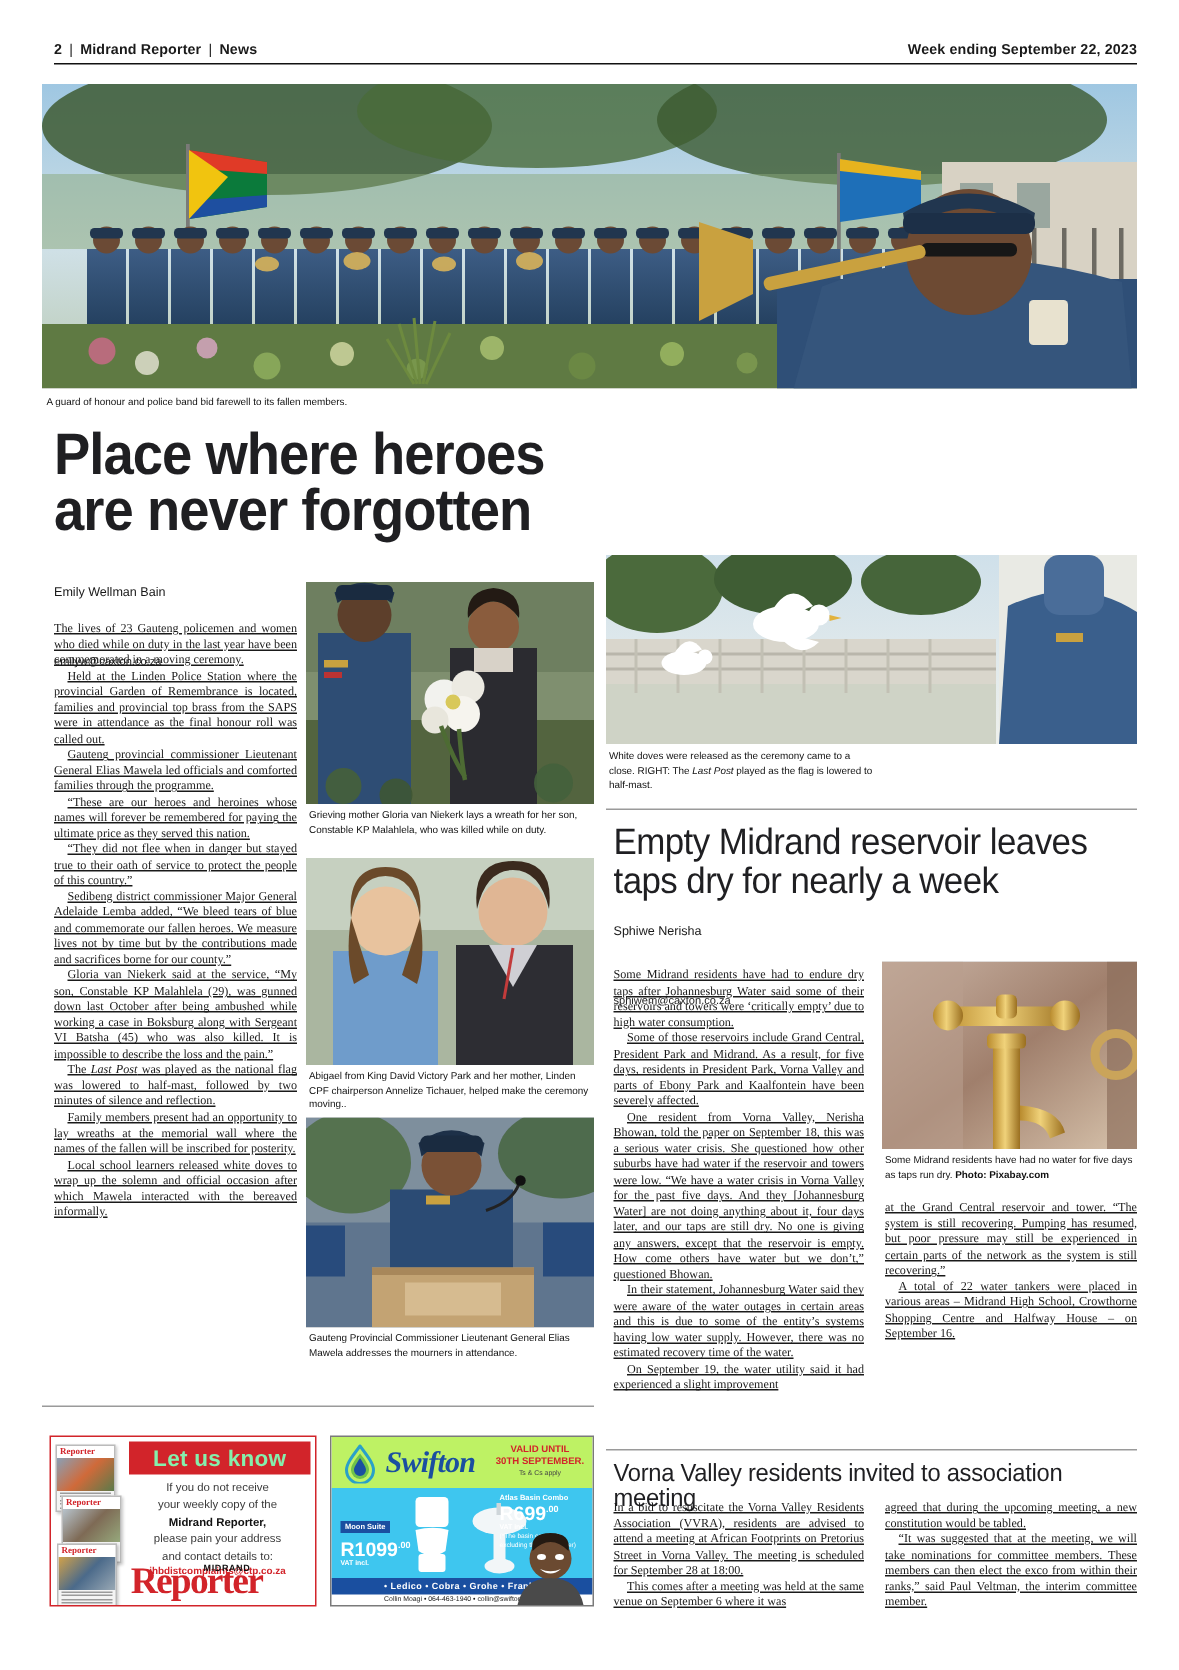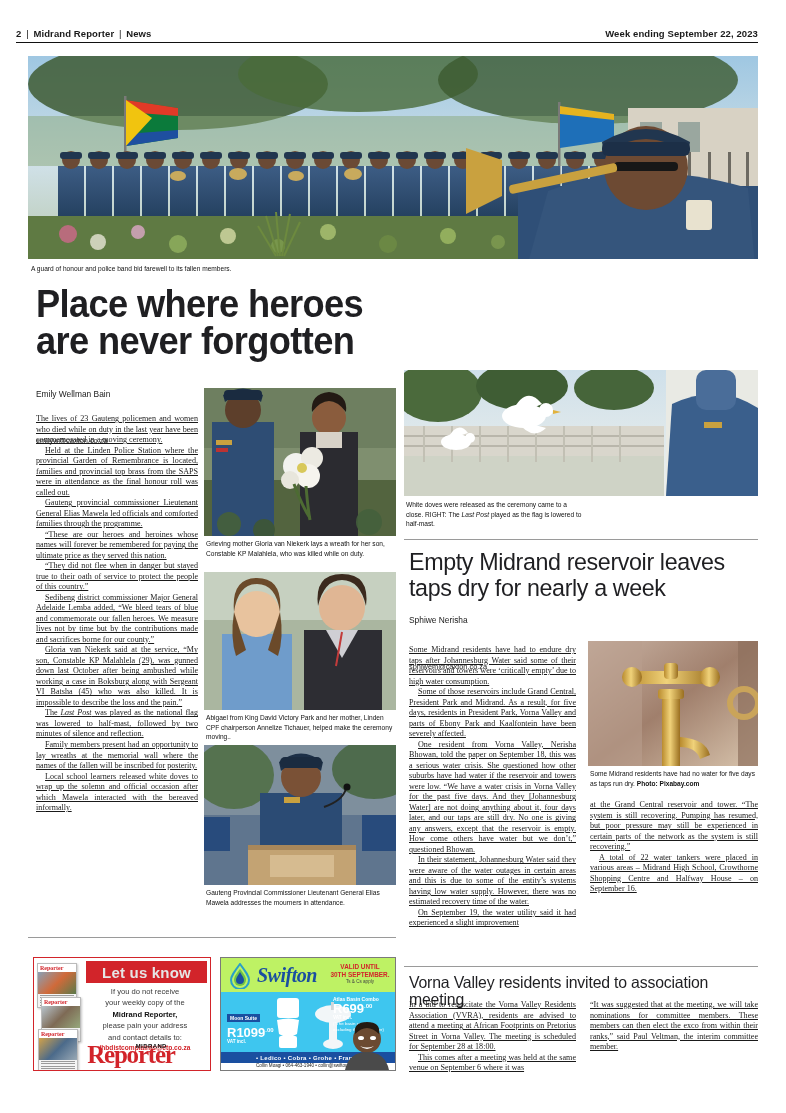--- a/index.html
+++ b/index.html
@@ -9,21 +9,21 @@
     background:#ffffff;
     font-family:"Liberation Sans", sans-serif;
     color:#1a1a1a;
     overflow:hidden;
     position:relative;
   }
   .page { position:absolute; inset:0; padding:0 28px; }
 
   
   .masthead {
-    position:absolute; left:16px; right:28px; top:28px;
+    position:absolute; left:36px; right:28px; top:28px;
     display:flex; justify-content:space-between; align-items:flex-end;
     padding-bottom:3px;
     border-bottom:1.6px solid #111;
     font-size:9.5px; font-weight:bold; letter-spacing:.1px;
   }
   .masthead .left { font-weight:bold; }
   .masthead .left .sep { font-weight:normal; padding:0 2px; }
 
   
   .photo { position:absolute; overflow:hidden; background:#c9c9c9; }
@@ -88,21 +88,21 @@
 
   
   .ad-letus {
     position:absolute;
     border:1.4px solid #d2242a;
     background:#fff;
     overflow:hidden;
   }
   .lu-banner {
     position:absolute; left:52px; right:3px; top:3px; height:22px;
-    background:#d2242a; color:#e5e5e5;
+    background:#d2242a; color:#86efac;
     font-weight:bold; font-size:15px;
     display:flex; align-items:center; justify-content:center;
     letter-spacing:.2px;
   }
   .lu-text {
     position:absolute; left:50px; right:4px; top:28px;
     text-align:center; font-size:7.6px; line-height:1.5; color:#3a3a3a;
   }
   .lu-text b { color:#111; }
   .lu-mail { color:#d2242a; font-weight:bold; font-size:6.6px; }
@@ -554,20 +554,21 @@
 
   <div class="rule thin" style="left:404px; top:966px; width:354px;"></div>
 
   <div class="hl-third" style="left:409px; top:974px; width:360px;">Vorna Valley residents invited to association meeting</div>
 
   <div class="body-col" style="left:409px; top:1000px; width:167px;">
     <p>In a bid to resuscitate the Vorna Valley Residents Association (VVRA), residents are advised to attend a meeting at African Footprints on Pretorius Street in Vorna Valley. The meeting is scheduled for September 28 at 18:00.</p>
     <p>This comes after a meeting was held at the same venue on September 6 where it was</p>
   </div>
   <div class="body-col" style="left:590px; top:1000px; width:168px;">
+    <p>agreed that during the upcoming meeting, a new constitution would be tabled.</p>
     <p>“It was suggested that at the meeting, we will take nominations for committee members. These members can then elect the exco from within their ranks,” said Paul Veltman, the interim committee member.</p>
   </div>
 
   <div class="rule thin" style="left:28px; top:937px; width:368px;"></div>
 
   <div class="ad-letus" style="left:33px; top:957px; width:178px; height:114px;">
     <div class="lu-papers">
       <div class="paper-mini" style="left:0px; top:2px;">
         <div class="hdr">Reporter</div>
         <div class="ph" style="background:linear-gradient(135deg,#8aa0b6,#d06a3a,#5a7a4a);"></div>

